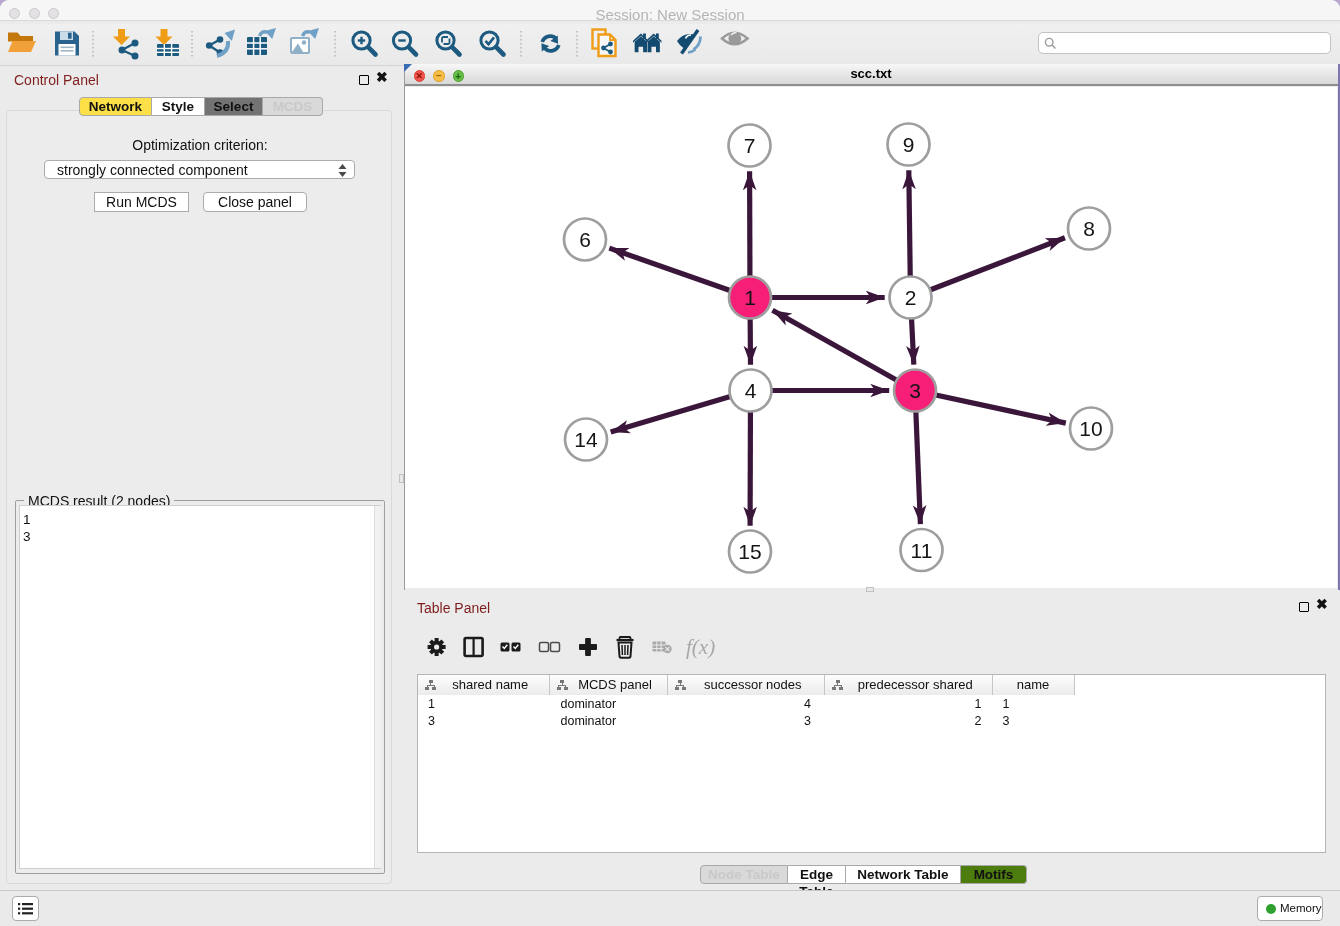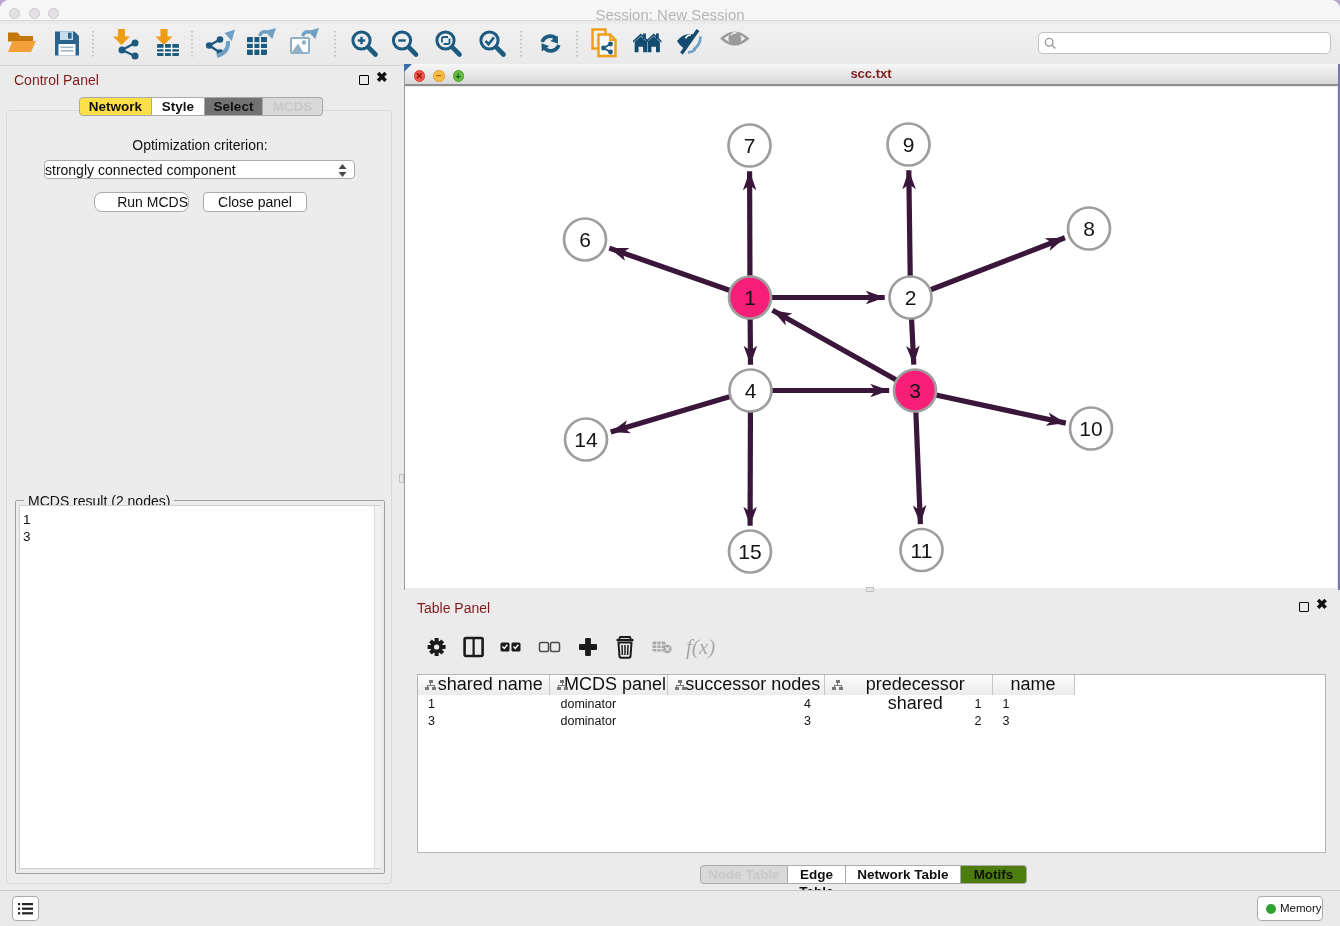--- a/index.html
+++ b/index.html
@@ -202,41 +202,41 @@
 <div class="abs" style="left:359px;top:75px;width:10px;height:10px;border:1.6px solid #000;border-radius:1px"></div>
 <div class="abs" style="left:376px;top:69px;font-size:14px;font-weight:bold">✖</div>
 <div class="abs" style="z-index:5;left:79px;top:97px;height:19px;display:flex;font-size:13.5px;font-weight:bold;line-height:17px;text-align:center">
  <div style="width:73px;background:#fde047;border:1px solid #a9a9a9;border-radius:4px 0 0 4px">Network</div>
  <div style="width:53px;background:#fff;border:1px solid #a9a9a9;border-left:none">Style</div>
  <div style="width:58px;background:#737373;border:1px solid #a9a9a9;border-left:none">Select</div>
  <div style="width:60px;background:#d9d9d9;border:1px solid #a9a9a9;border-left:none;border-radius:0 4px 4px 0;color:#c9c9c9">MCDS</div>
 </div>
 <div class="abs" style="left:6px;top:110px;width:386px;height:774px;background:#ececec;border:1px solid #d9d9d9;border-radius:4px"></div>
 <div class="abs" style="left:0;top:137px;width:400px;text-align:center;font-size:14px">Optimization criterion:</div>
-<div class="abs" style="left:44px;top:160px;width:311px;height:19px;background:#fff;border:1px solid #ababab;border-radius:4px;font-size:14px;line-height:18px;">strongly connected component
+<div class="abs" style="left:44px;top:160px;width:311px;height:19px;background:#fff;border:1px solid #ababab;border-radius:4px;font-size:14px;line-height:18px;padding-left:12px">strongly connected component
 <svg class="abs" style="right:7px;top:2.5px" width="9" height="13" viewBox="0 0 9 13">
       <path d="M4.5,0 L8.5,5 H0.5 Z" fill="#4a4a4a"></path>
       <path d="M4.5,13 L8.5,8 H0.5 Z" fill="#4a4a4a"></path>
     </svg>
 </div>
-<div class="abs" style="left:94px;top:192px;width:95px;height:20px;background:#fff;border:1px solid #ababab;border-radius:8px;font-size:14px;text-align:right;line-height:19px">Run MCDS</div>
+<div class="abs" style="left:94px;top:192px;width:95px;height:20px;background:#fff;border:1px solid #ababab;border-radius:0;font-size:14px;text-align:center;line-height:19px">Run MCDS</div>
 <div class="abs" style="left:203px;top:192px;width:104px;height:20px;background:#fff;border:1px solid #ababab;border-radius:4px;font-size:14px;text-align:center;line-height:19px">Close panel</div>
 
 <div class="abs" style="left:15px;top:500px;width:370px;height:374px;border:1px solid #9f9f9f;border-radius:2px"></div>
 <div class="abs" style="left:24px;top:493px;background:#ececec;padding:0 4px;font-size:14px">MCDS result (2 nodes)</div>
 <div class="abs" style="left:19px;top:505px;width:362px;height:364px;background:#fff;border:1px solid #cfcfcf"></div>
 <div class="abs" style="left:374px;top:506px;width:7px;height:362px;background:#f1f1f1;border-left:1px solid #ddd"></div>
 <div class="abs" style="left:23px;top:512px;font-size:13.5px;line-height:16.5px">1<br>3</div>
 
 <div class="abs" style="left:404px;top:64px;width:936px;height:526px;border-left:1px solid #9b9b9b"></div>
 <div class="abs" style="left:405px;top:64px;width:935px;height:22px;background:linear-gradient(#f7f7f7,#d8d8d8);border-bottom:2px solid #8e8e8e"></div>
 <svg class="abs" style="left:404px;top:64px" width="8" height="8" viewBox="0 0 8 8">
     <path d="M0,0 L8,0 L0,8 Z" fill="#3a6cb3"></path>
   </svg>
-<div class="abs" style="left:405px;top:66px;width:932px;text-align:center;font-size:13px;font-weight:bold;color:#7f1d1d">scc.txt</div>
+<div class="abs" style="left:405px;top:66px;width:932px;text-align:center;font-size:13px;font-weight:bold;color:#000000">scc.txt</div>
 <div class="abs" style="left:413.5px;top:70px;width:11.5px;height:11.5px;border-radius:50%;background:#f0564c;border:1px solid #dd4036;color:#8c0d06;font-size:9px;font-weight:bold;text-align:center;line-height:10.5px">✕</div>
 <div class="abs" style="left:433px;top:70px;width:11.5px;height:11.5px;border-radius:50%;background:#f8bd45;border:1px solid #dfa023;color:#9a5f00;font-size:10px;font-weight:bold;text-align:center;line-height:10px">–</div>
 <div class="abs" style="left:452.5px;top:70px;width:11.5px;height:11.5px;border-radius:50%;background:#67bd47;border:1px solid #4ba32d;color:#0e650e;font-size:10px;font-weight:bold;text-align:center;line-height:11px">+</div>
 <div class="abs" style="left:405px;top:87px;width:932px;height:501px;background:#fff"></div>
 <div class="abs" style="left:1337.5px;top:64px;width:2.5px;height:526px;background:#7c77aa"></div>
 <div class="abs" style="left:866px;top:586.5px;width:8px;height:5px;background:#e8e8e8;border:1px solid #c2c2c2"></div>
 <div class="abs" style="left:399px;top:474px;width:5px;height:9px;background:#e8e8e8;border:1px solid #c2c2c2"></div>
 <svg class="abs" id="graph" style="left:405px;top:87px" width="932" height="501" viewBox="0 0 932 501">
 <defs>
       <marker id="arr" markerUnits="userSpaceOnUse" markerWidth="23" markerHeight="16" refX="19" refY="8" orient="auto">
@@ -373,21 +373,21 @@
         <line x1="-5.2" y1="-5.5" x2="-5.2" y2="4.5"></line>
         <line x1="-0.9" y1="-5.5" x2="-0.9" y2="4.5"></line>
       </g>
 <circle cx="5.5" cy="2" r="4.2"></circle>
 <path d="M3.6,0.1 l3.8,3.8 M7.4,0.1 l-3.8,3.8" stroke="#ebebeb" stroke-width="1.2"></path>
 </g>
 
 <text x="282" y="24" font-family="Liberation Serif" font-style="italic" font-size="21" fill="#a8a8a8">f(x)</text>
 </svg>
 <div class="abs" style="left:417px;top:674px;width:909px;height:179px;background:#fff;border:1px solid #b5b5b5"></div>
-<div class="abs" id="thead" style="left:418px;top:675px;height:20px;display:flex;font-size:18px;background:linear-gradient(#fdfdfd,#ebebeb)">
+<div class="abs" id="thead" style="left:418px;top:675px;height:20px;display:flex;font-size:13px;background:linear-gradient(#fdfdfd,#ebebeb)">
  <div class="hc" style="width:131.5px">shared name</div>
  <div class="hc" style="width:118px">MCDS panel</div>
  <div class="hc" style="width:157.5px">successor nodes</div>
  <div class="hc" style="width:167.5px">predecessor shared</div>
  <div class="hc hn" style="width:82px">name</div>
 </div>
 <div class="abs row" style="top:695.5px">
  <div style="width:131.5px;padding-left:10px">1</div>
  <div style="width:118px;padding-left:11px">dominator</div>
  <div style="width:157.5px;text-align:right;padding-right:14px">4</div>

